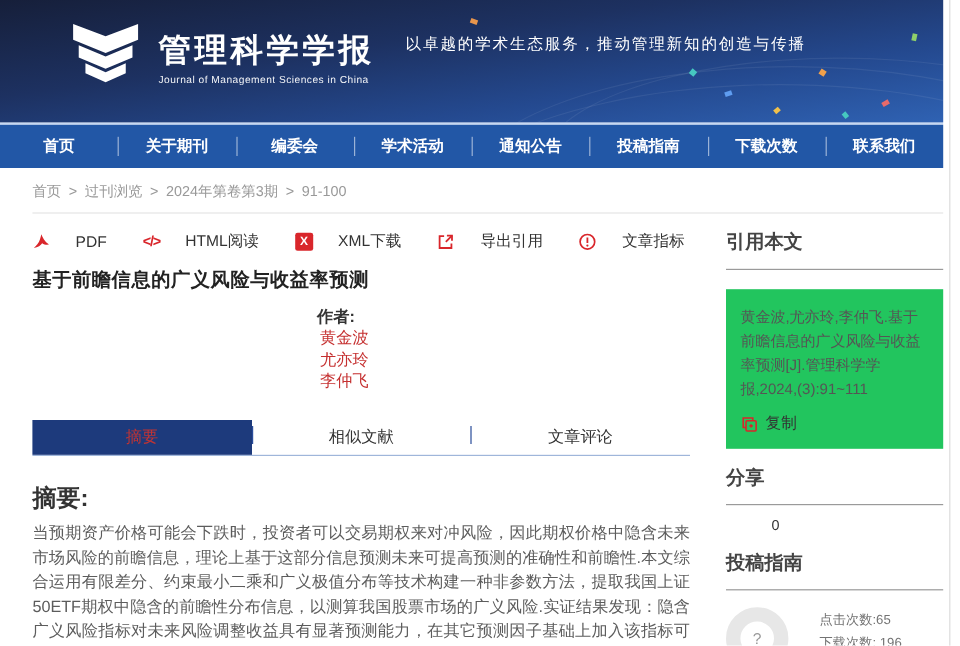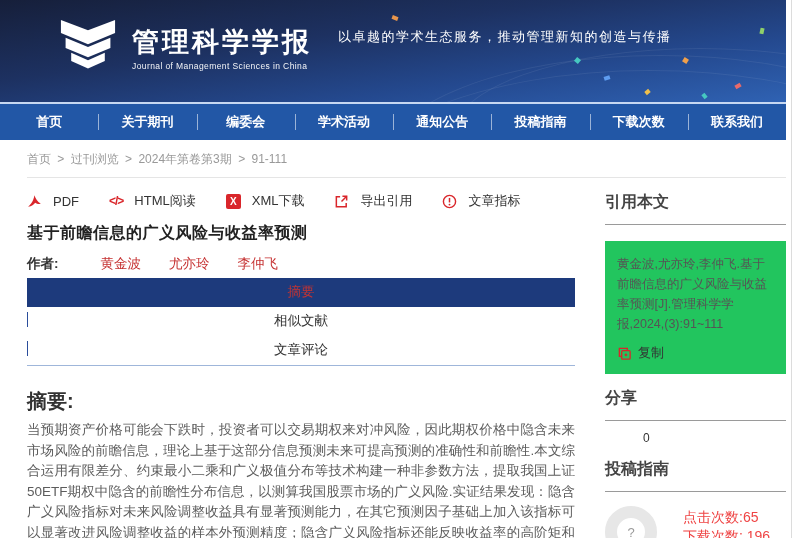--- a/index.html
+++ b/index.html
@@ -44,32 +44,32 @@
   .breadcrumb { margin-top:11px; font-size:12px; color:#999; }
   .breadcrumb .bc-item { color:#999; cursor:pointer; }
   .breadcrumb .bc-sep { margin:0 3px; color:#999; }
   .top-divider { margin-top:9px; width:759px; border-top:1px solid #e5e5e5; }
   .main { display:flex; width:759px; }
   .left-col { width:548px; }
   .right-col { width:181px; margin-left:30px; }
 
   
   .toolbar { display:flex; align-items:center; gap:30px; padding-top:14px; }
-  .tool { display:flex; align-items:center; gap:11px; font-size:13px; color:#333; cursor:pointer; }
+  .tool { display:flex; align-items:center; gap:21px; font-size:13px; color:#333; cursor:pointer; }
   .code-glyph { color:#d9262b; font-weight:bold; font-size:12px; letter-spacing:-1px; }
   .xml-badge { display:inline-block; width:15px; height:15px; background:#d9262b; color:#fff;
     font-size:10px; font-weight:bold; text-align:center; line-height:15px; border-radius:2px; }
 
   
   .article-title { margin-top:13px; font-size:16px; font-weight:bold; color:#222; letter-spacing:.5px; }
-  .authors { margin-top:11px; display:flex; align-items:center; font-size:13.5px; }
+  .authors { margin-top:11px; display:flex; align-items:center; font-size:13.5px;flex-direction:column; }
   .authors-label { font-weight:bold; color:#333; margin-right:42px; }
   .author-link { color:#c53030; margin-right:28px; cursor:pointer; }
 
-  .tabs { display:flex; margin-top:5px; width:548px; border-bottom:1px solid #9fb6da;flex-direction:column; }
+  .tabs { display:flex; margin-top:23px; width:548px; border-bottom:1px solid #9fb6da; }
   .tab { flex:1; text-align:center; font-size:13.5px; color:#333; padding:5px 0 6px;
     position:relative; cursor:pointer; }
   .tab + .tab::before { content:""; position:absolute; left:0; top:5px; width:1px; height:15px; background:#2a4d9b; }
   .tab.active { background:#1d3a7c; color:#bf3434; }
 
   .abs-label { margin-top:22px; font-size:20px; font-weight:bold; color:#333; }
   .abs-text { margin-top:5px; width:548px; font-size:13.5px; color:#5c5c5c;
     line-height:20.5px; text-align:justify; }
 
   
@@ -78,21 +78,21 @@
   .cite-box { margin-top:16px; background:#22c55e; padding:13px 12px 12px; }
   .cite-text { font-size:12.5px; color:#555; line-height:20px; }
   .copy-row { margin-top:10px; display:flex; align-items:center; gap:6px; font-size:13px; color:#333; cursor:pointer; }
   .share-count { margin-top:10px; margin-left:38px; font-size:12px; color:#333; }
   .metrics-row { margin-top:14px; display:flex; }
   .alt-col { width:66px; }
   .donut { width:52px; height:52px; border:12px solid #e7e7e7; border-radius:50%;
     background:#fff; display:flex; align-items:center; justify-content:center; cursor:pointer; }
   .donut span { font-size:13px; color:#9a9a9a; }
   .metric-lines { margin-left:12px; padding-top:2px; }
-  .metric-line { font-size:14px; color:#ef4444; line-height:19px; }
+  .metric-line { font-size:11px; color:#737373; line-height:19px; }
 </style>
 </head>
 <body>
 
 <div class="page">
 
   <header class="banner">
     <span class="wave w1"></span>
     <span class="wave w2"></span>
     <span class="wave w3"></span>
@@ -133,21 +133,21 @@
 
   <div class="content">
 
     <div class="breadcrumb">
       <span class="bc-item">首页</span>
       <span class="bc-sep">&gt;</span>
       <span class="bc-item">过刊浏览</span>
       <span class="bc-sep">&gt;</span>
       <span class="bc-item">2024年第卷第3期</span>
       <span class="bc-sep">&gt;</span>
-      <span class="bc-item">91-111</span>
+      <span class="bc-item">91-100</span>
     </div>
 
     <div class="top-divider"></div>
 
     <div class="main">
 
       <div class="left-col">
 
         <div class="toolbar">
           <span class="tool">

